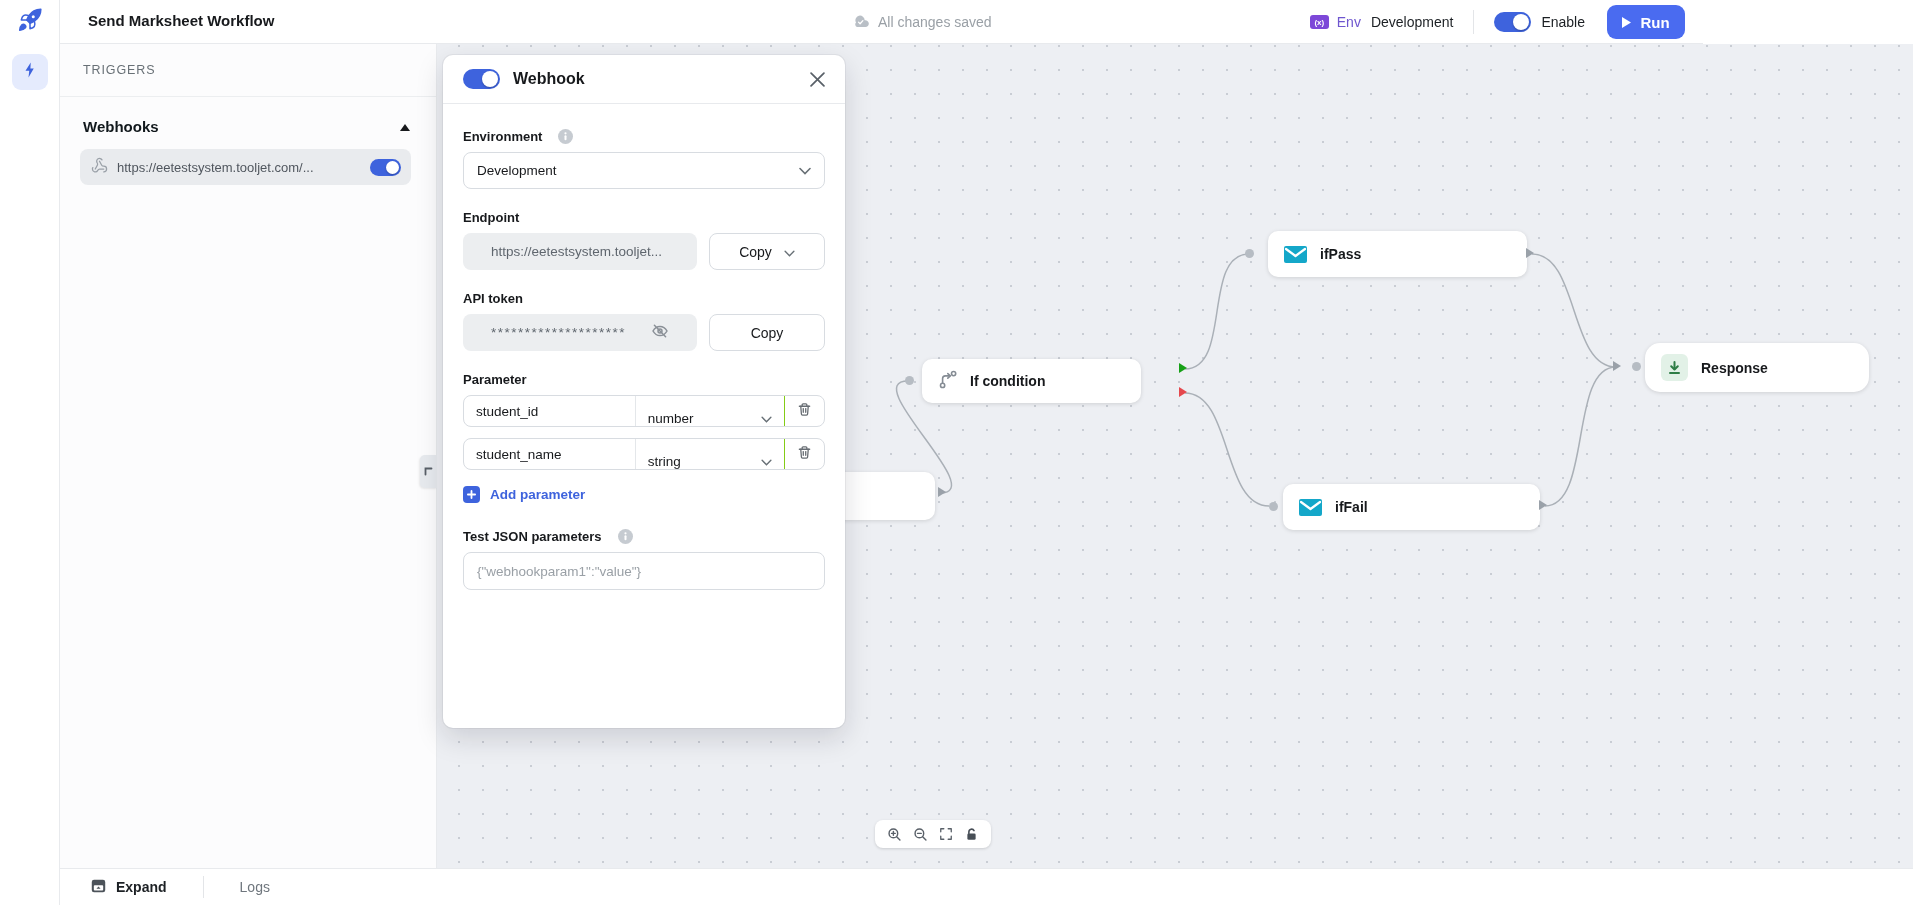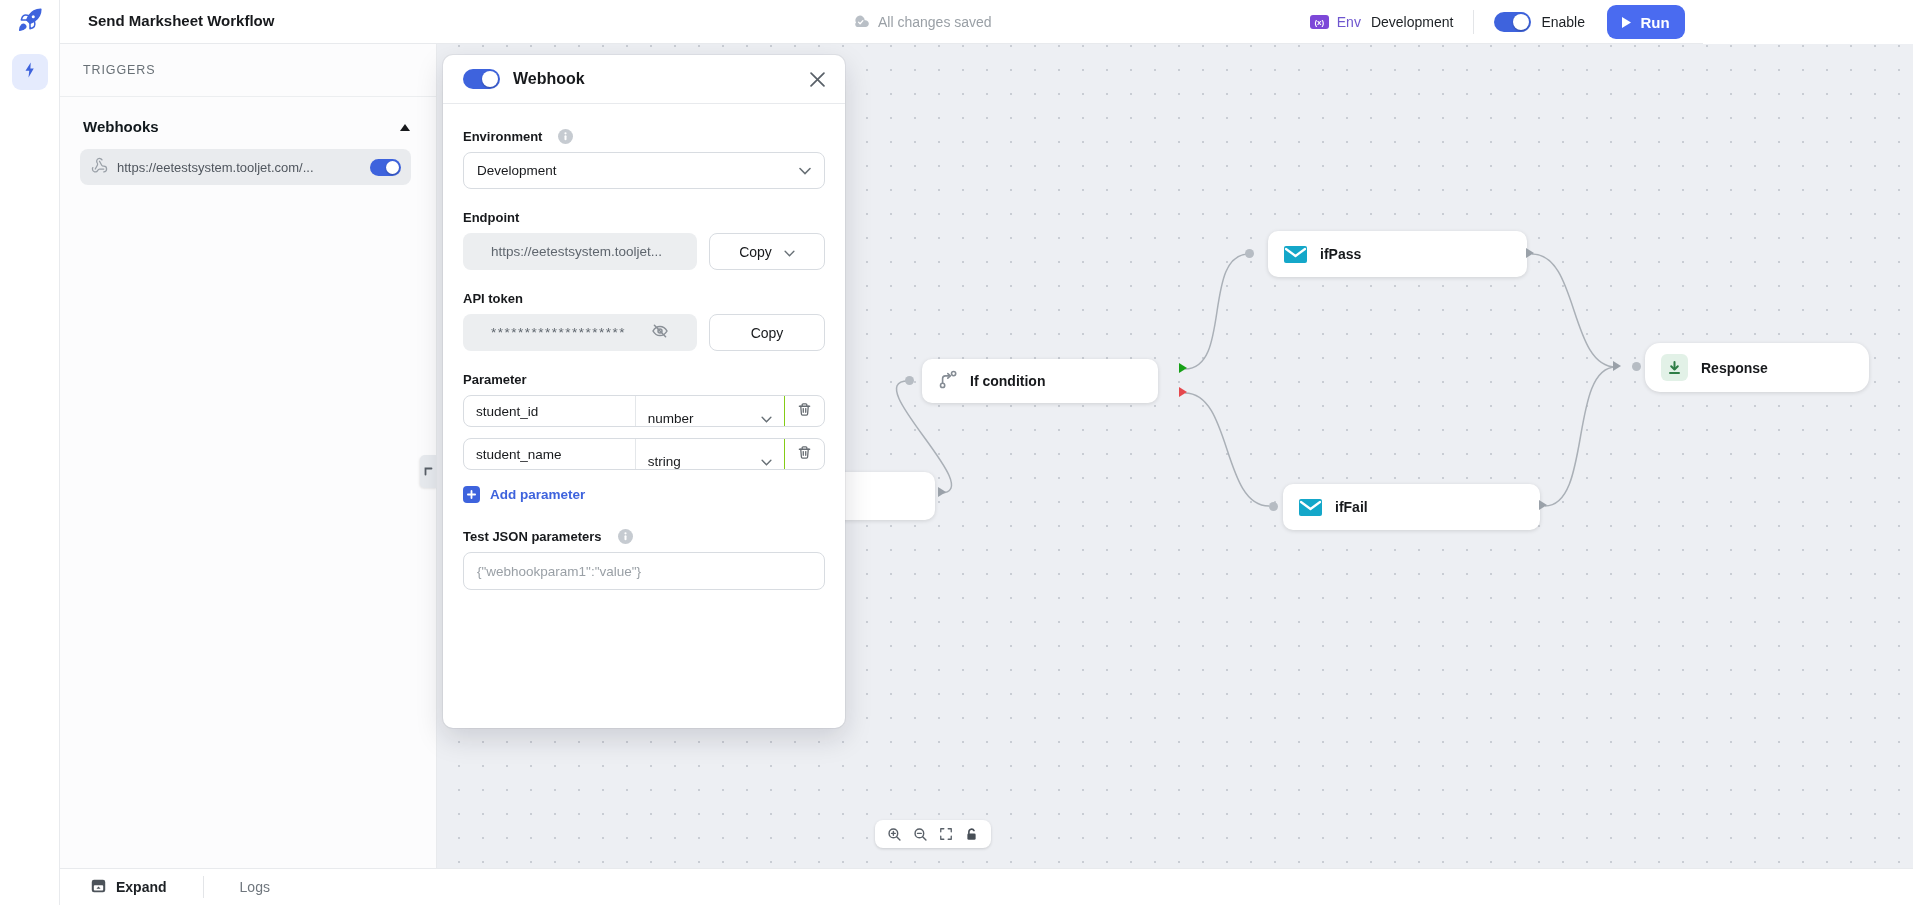--- a/index.html
+++ b/index.html
@@ -89,21 +89,21 @@
         <path d="M 748 325 C 795 325, 765 210, 812 210"></path>
         <path d="M 748 349 C 795 349, 785 462, 832 462"></path>
         <path d="M 1095 210 C 1142 210, 1132 323, 1179 323"></path>
         <path d="M 1108 462 C 1155 462, 1132 323, 1179 323"></path>
       </g>
     </svg>
 
     <div class="node" style="left:223px; top:428px; width:275px; height:48px;"></div>
     <div class="port-t" style="left:501px; top:443px;"></div>
 
-    <div class="node" style="left:485px; top:315px; width:236px; height:44px;">
+    <div class="node" style="left:485px; top:315px; width:219px; height:44px;">
       <span class="if-ic">
         <svg width="19" height="19" viewBox="0 0 19 19" fill="none" stroke="#858c94" stroke-width="1.6" stroke-linecap="round" stroke-linejoin="round">
           <circle cx="4.6" cy="15.4" r="2.1"></circle>
           <path d="M4.6 13.2 V8.6 Q4.6 5.9 7.3 5.9 H11.4"></path>
           <path d="M9.8 3.6 L12.4 5.9 L9.8 8.2"></path>
           <circle cx="15.6" cy="3.6" r="2.1"></circle>
         </svg>
       </span>
       <span>If condition</span>
     </div>

